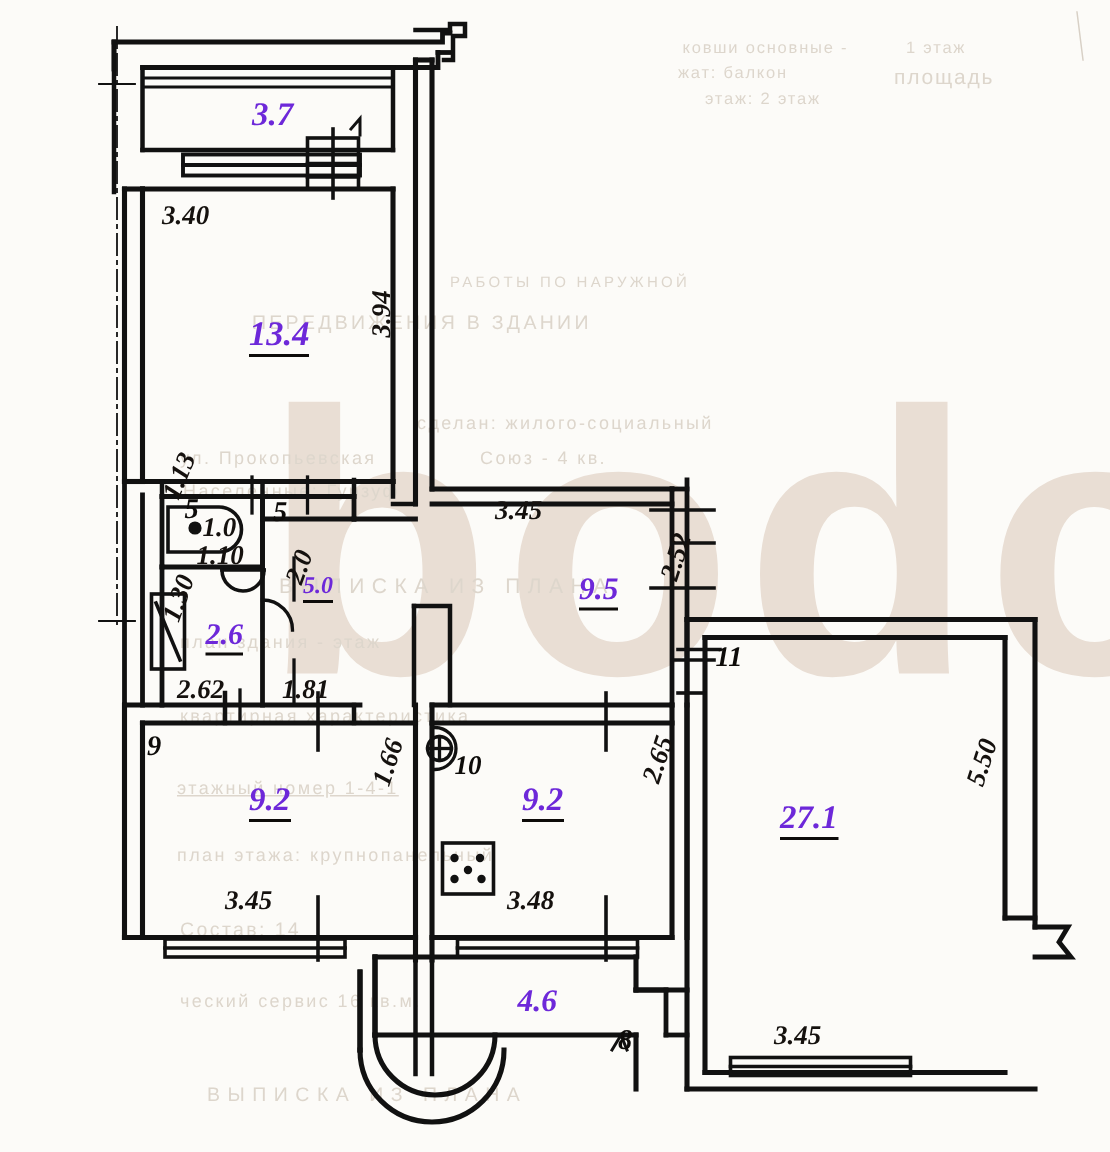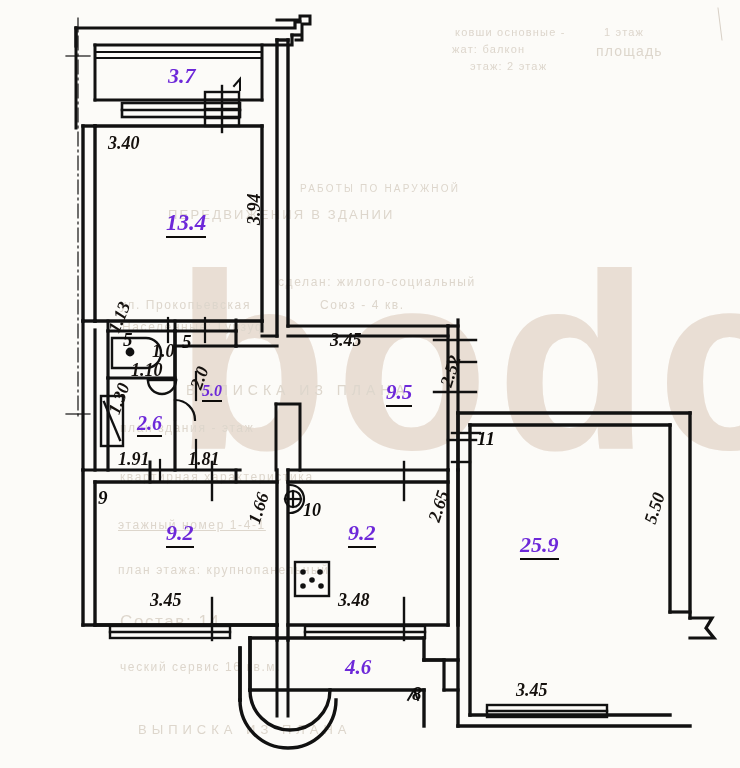--- a/index.html
+++ b/index.html
@@ -73,21 +73,21 @@
       <div class="bleed" style="left: 168px; top: 207px; font-size: 13px; letter-spacing: 2.2px;">ПЕРЕДВИЖЕНИЯ В ЗДАНИИ</div>
       <div class="bleed" style="left: 278px; top: 275px; font-size: 12px; letter-spacing: 1.6px;">сделан: жилого-социальный</div>
       <div class="bleed" style="left: 120px; top: 298px; font-size: 12px; letter-spacing: 1.6px;">ул. Прокопьевская</div>
       <div class="bleed" style="left: 320px; top: 298px; font-size: 12px; letter-spacing: 1.6px;">Союз - 4 кв.</div>
       <div class="bleed" style="left: 122px; top: 320px; font-size: 12px; letter-spacing: 1.6px;">Населенные: Гурзуф</div>
       <div class="bleed" style="left: 186px; top: 382px; font-size: 14px; letter-spacing: 5px;">ВЫПИСКА ИЗ ПЛАНА</div>
       <div class="bleed" style="left: 120px; top: 421px; font-size: 12px; letter-spacing: 1.6px;">план здания - этаж</div>
       <div class="bleed" style="left: 120px; top: 470px; font-size: 12px; letter-spacing: 1.6px;">квартирная характеристика</div>
       <div class="bleed" style="left: 118px; top: 518px; font-size: 12px; letter-spacing: 1.6px; text-decoration: underline;">этажный номер 1-4-1</div>
       <div class="bleed" style="left: 118px; top: 563px; font-size: 12px; letter-spacing: 1.6px;">план этажа: крупнопанельный</div>
-      <div class="bleed" style="left: 120px; top: 612px; font-size: 17px; letter-spacing: 1.6px;">Состав: 14</div>
+      <div class="bleed" style="left: 120px; top: 612px; font-size: 13px; letter-spacing: 1.6px;">Состав: 14</div>
       <div class="bleed" style="left: 120px; top: 660px; font-size: 12px; letter-spacing: 1.6px;">ческий сервис 16 кв.м.</div>
       <div class="bleed" style="left: 138px; top: 722px; font-size: 13px; letter-spacing: 5px;">ВЫПИСКА ИЗ ПЛАНА</div>
     </div>
 
   <svg width="740" height="768" viewBox="0 0 740 768" style="position:absolute;left:0;top:0;">
     <g fill="none" stroke="#111" stroke-linecap="square">
 
       <g stroke="#111" stroke-width="1.2">
         <line x1="78" y1="18" x2="78" y2="36" stroke-dasharray="14,4,2,4"></line>
         <line x1="78" y1="36" x2="78" y2="300" stroke-dasharray="14,4,2,4"></line>
@@ -354,30 +354,30 @@
   </svg>
 
   <div id="area-layer">
       <div class="area" style="left: 168px; top: 63px; font-size: 22px;"><span>3.7</span></div>
       <div class="area" style="left: 166px; top: 210px; font-size: 23px;"><span class="ul">13.4</span></div>
       <div class="area" style="left: 202px; top: 382px; font-size: 16px;"><span class="ul">5.0</span></div>
       <div class="area" style="left: 137px; top: 412px; font-size: 20px;"><span class="ul">2.6</span></div>
       <div class="area" style="left: 386px; top: 380px; font-size: 21px;"><span class="ul">9.5</span></div>
       <div class="area" style="left: 166px; top: 520px; font-size: 22px;"><span class="ul">9.2</span></div>
       <div class="area" style="left: 348px; top: 520px; font-size: 22px;"><span class="ul">9.2</span></div>
-      <div class="area" style="left: 520px; top: 532px; font-size: 22px;"><span class="ul">25.9</span></div>
+      <div class="area" style="left: 520px; top: 532px; font-size: 22px;"><span class="ul">27.1</span></div>
       <div class="area" style="left: 345px; top: 655px; font-size: 21px;"><span>4.6</span></div>
     </div>
   <div id="dim-layer">
       <div class="dim" style="left: 108px; top: 133px; font-size: 18px;">3.40</div>
       <div class="dim rot" style="left: 244px; top: 225px; font-size: 18px; transform: rotate(-90deg);">3.94</div>
-      <div class="dim" style="left: 152px; top: 341px; font-size: 18px;">1.0</div>
+      <div class="dim" style="left: 135px; top: 341px; font-size: 18px;">1.0</div>
       <div class="dim" style="left: 131px; top: 360px; font-size: 18px;">1.10</div>
       <div class="dim rot" style="left: 104px; top: 328px; font-size: 18px; transform: rotate(-68deg);">1.13</div>
-      <div class="dim" style="left: 118px; top: 449px; font-size: 18px;">1.91</div>
+      <div class="dim" style="left: 118px; top: 449px; font-size: 18px;">2.62</div>
       <div class="dim rot" style="left: 104px; top: 410px; font-size: 18px; transform: rotate(-70deg);">1.30</div>
       <div class="dim" style="left: 188px; top: 449px; font-size: 18px;">1.81</div>
       <div class="dim rot" style="left: 186px; top: 385px; font-size: 18px; transform: rotate(-70deg);">2.0</div>
       <div class="dim" style="left: 330px; top: 330px; font-size: 18px;">3.45</div>
       <div class="dim rot" style="left: 436px; top: 383px; font-size: 18px; transform: rotate(-72deg);">2.52</div>
       <div class="dim" style="left: 150px; top: 590px; font-size: 18px;">3.45</div>
       <div class="dim rot" style="left: 244px; top: 520px; font-size: 18px; transform: rotate(-72deg);">1.66</div>
       <div class="dim" style="left: 338px; top: 590px; font-size: 18px;">3.48</div>
       <div class="dim rot" style="left: 424px; top: 518px; font-size: 18px; transform: rotate(-72deg);">2.65</div>
       <div class="dim" style="left: 516px; top: 680px; font-size: 18px;">3.45</div>

